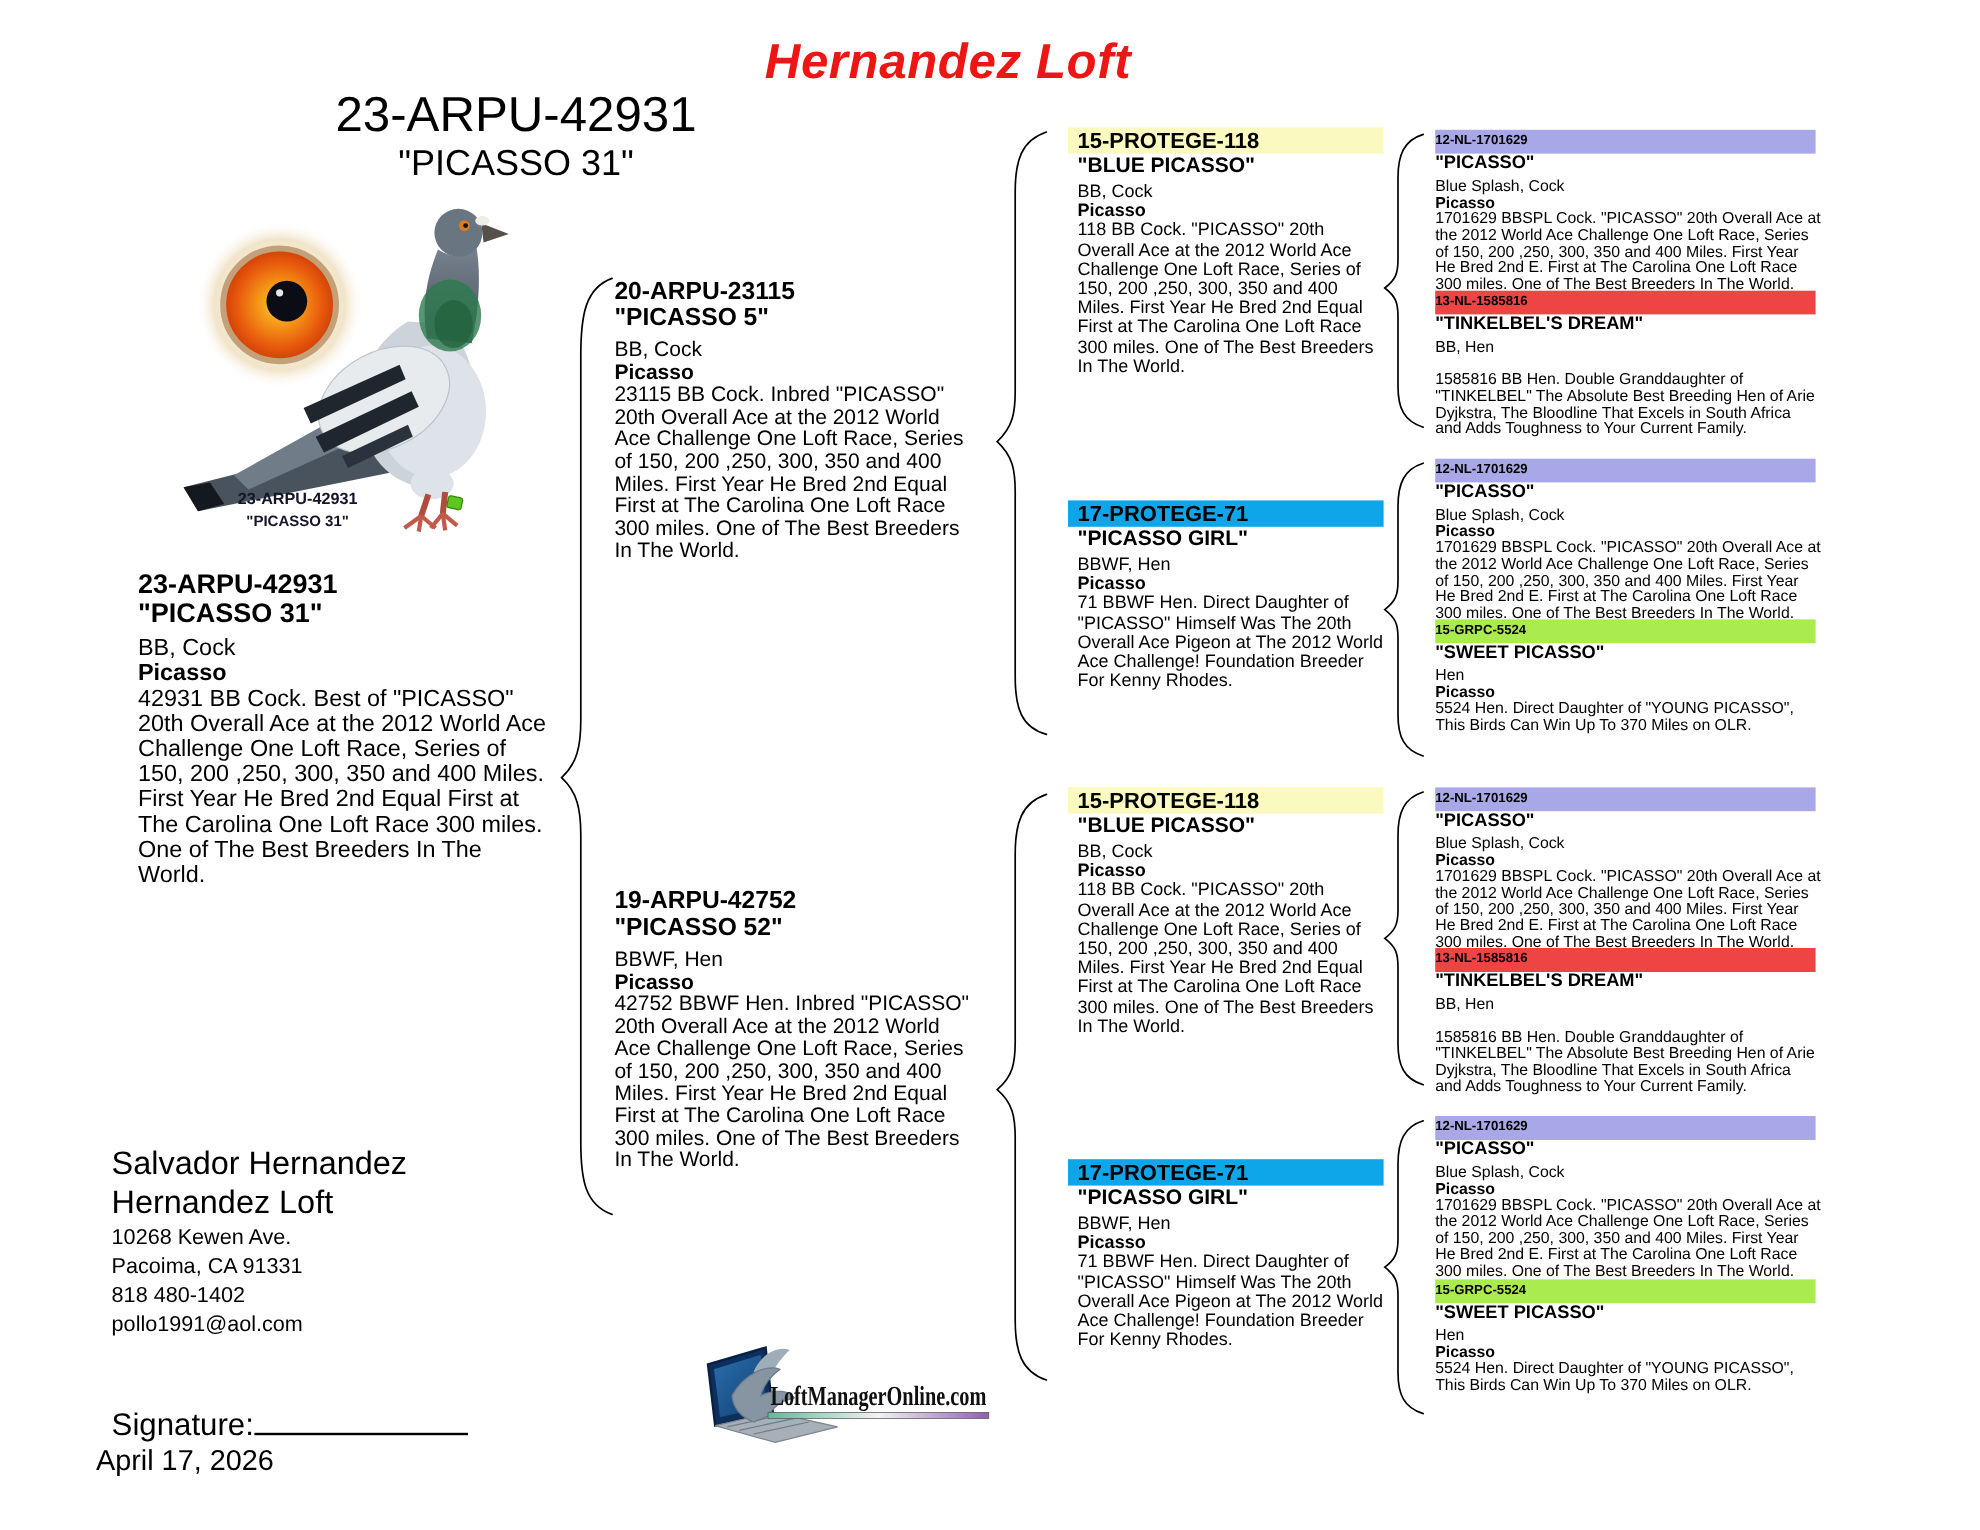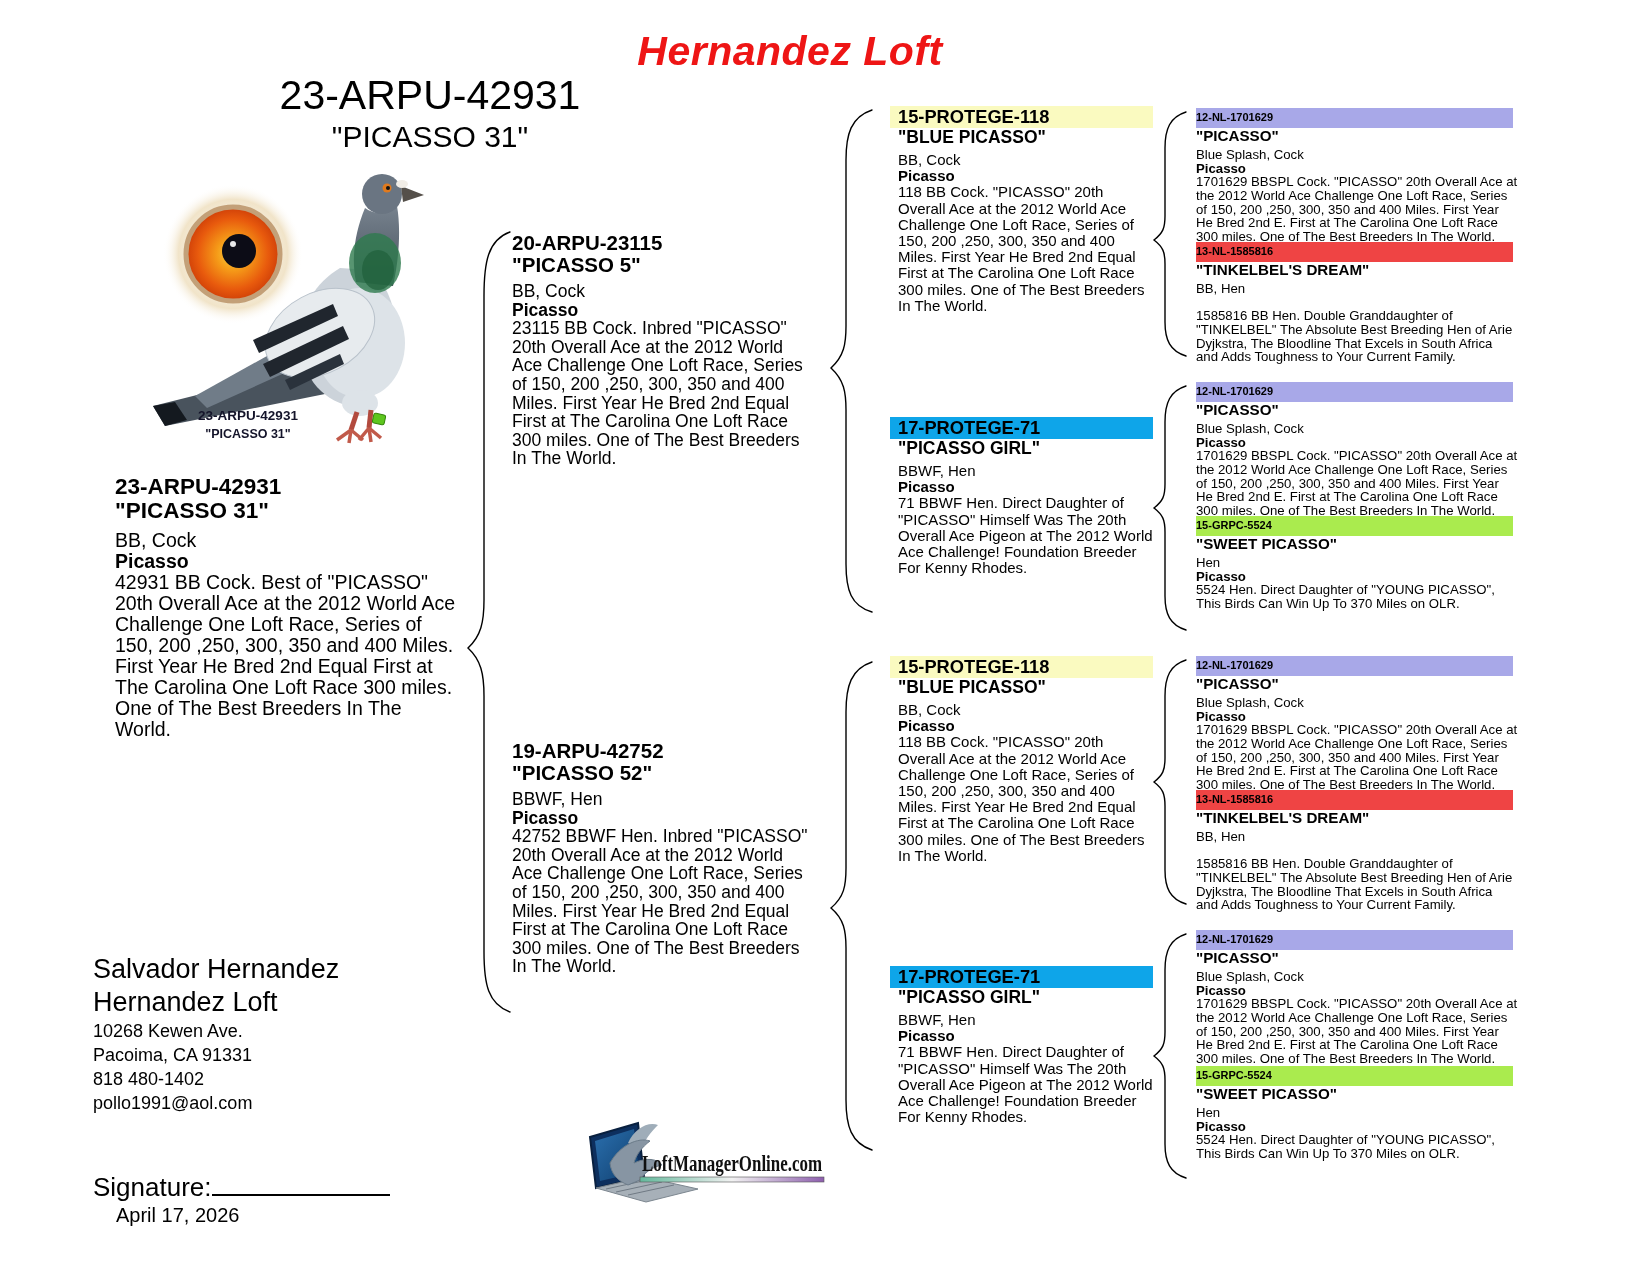--- a/index.html
+++ b/index.html
@@ -38,21 +38,21 @@
   .hl-purple{background:#0ea5e9;margin-top:36px;}
   .hl-lavender{background:#a8a8e8;}
   .hl-pink{background:#ef4444;}
   .hl-green{background:#aaeb4e;}
   
   .owner{left:93px;top:953px;}
   .owner-big{font-size:27px;line-height:33px;}
   .owner-small{font-size:18px;line-height:24px;}
   .signature{left:93px;top:1170px;font-size:26px;}
   .sig-line{display:inline-block;width:178px;border-bottom:2px solid #000;height:24px;}
-  .date{left:80px;top:1204px;font-size:20px;margin-left:36px;}
+  .date{left:80px;top:1204px;font-size:24px;}
   svg{display:block;}
 </style>
 </head>
 <body>
 
 <div class="abs loft-title">Hernandez Loft</div>
 <div class="abs main-band">23-ARPU-42931</div>
 <div class="abs main-name">"PICASSO 31"</div>
 
 <svg class="abs" style="left:135px;top:168px" width="300" height="285" viewBox="0 0 300 285">

